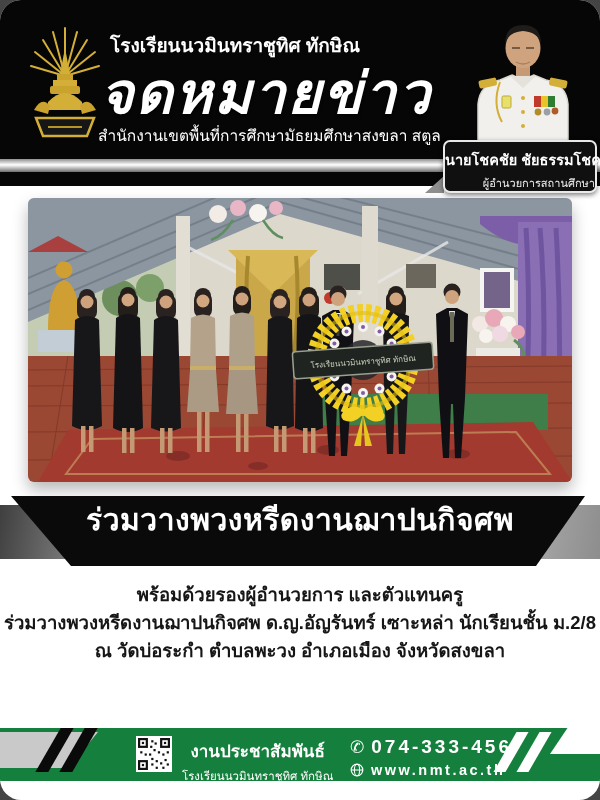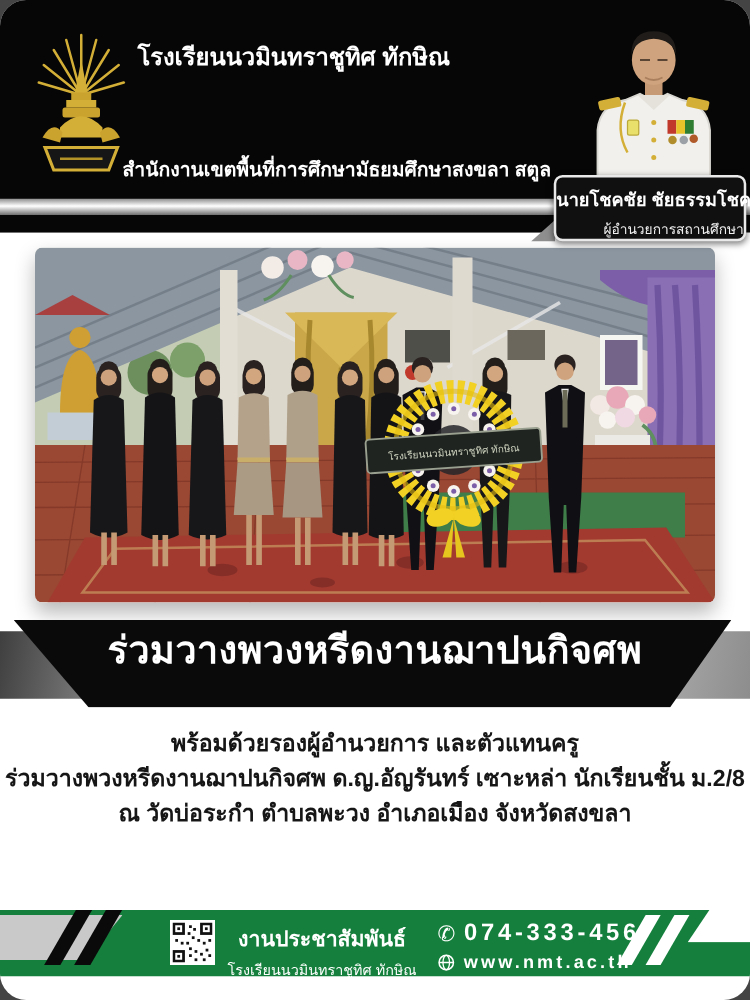--- a/index.html
+++ b/index.html
@@ -9,21 +9,21 @@
   }
   
   .header-black{position:absolute;top:0;left:0;width:600px;height:186px;background:#060606;}
   .divider-stripe{position:absolute;top:159px;left:0;width:600px;height:13px;
     background:linear-gradient(180deg,#8f8f8f 0%,#ffffff 45%,#6e6e6e 100%);}
   .header-foot{position:absolute;top:172px;left:0;width:452px;height:14px;background:#060606;
     clip-path:polygon(0 0,100% 0,calc(100% - 16px) 100%,0 100%);}
   .school-name{position:absolute;top:30px;left:110px;font-size:19px;font-weight:bold;color:#fff;white-space:nowrap;}
   .newsletter-title{position:absolute;top:48px;left:100px;font-size:57px;font-weight:800;font-style:italic;
     color:#fff;letter-spacing:2px;white-space:nowrap;text-shadow:0 2px 3px rgba(0,0,0,.6);}
-  .subtitle{position:absolute;top:123px;left:98px;font-size:15.5px;font-weight:bold;color:#fff;white-space:nowrap;}
+  .subtitle{position:absolute;top:123px;left:98px;font-size:15.5px;font-weight:normal;color:#fff;white-space:nowrap;}
   .logo{position:absolute;top:20px;left:24px;width:82px;height:136px;}
   .portrait{position:absolute;top:4px;left:450px;width:146px;height:142px;}
   .name-plate{position:absolute;top:140px;left:443px;width:154px;height:53px;background:#101010;
     border:2px solid #e9e9e9;border-radius:7px;box-sizing:border-box;color:#fff;text-align:right;
     padding-top:6px;z-index:6;box-shadow:0 2px 5px rgba(0,0,0,.5);}
   .plate-name{font-size:14.5px;font-weight:bold;white-space:nowrap;}
   .plate-title{font-size:11px;margin-top:3px;color:#f0f0f0;white-space:nowrap;}
   .plate-tail{position:absolute;top:176px;left:425px;width:0;height:0;z-index:5;
     border-top:17px solid transparent;border-right:19px solid #8e8e8e;}
   
@@ -89,20 +89,21 @@
       <rect x="26" y="66" width="30" height="8" rx="2" fill="#caa22e"></rect>
       <path d="M24,82 Q41,64 58,82 L58,90 L24,90 Z" fill="#d4af37"></path>
       <path d="M10,90 Q18,76 26,86 L24,94 Z" fill="#caa22e"></path>
       <path d="M72,90 Q64,76 56,86 L58,94 Z" fill="#caa22e"></path>
       <polygon points="12,98 70,98 63,116 19,116" fill="#161616" stroke="#d4af37" stroke-width="2.5"></polygon>
       <line x1="24" y1="107" x2="58" y2="107" stroke="#b59427" stroke-width="2"></line>
     </svg>
   </div>
 
   <div class="school-name">โรงเรียนนวมินทราชูทิศ ทักษิณ</div>
+  <div class="newsletter-title">จดหมายข่าว</div>
   <div class="subtitle">สำนักงานเขตพื้นที่การศึกษามัธยมศึกษาสงขลา สตูล</div>
 
   <div class="portrait">
     <svg viewBox="0 0 146 142" width="146" height="142">
       <path d="M28,142 L28,100 Q30,80 50,76 L62,71 Q73,78 84,71 L96,76 Q116,80 118,100 L118,142 Z" fill="#f1f0ec" stroke="#d9d7d1" stroke-width="1.5"></path>
       <rect x="66" y="58" width="14" height="15" fill="#c59a74"></rect>
       <polygon points="60,72 86,72 73,84" fill="#e4e2db"></polygon>
       <ellipse cx="73" cy="44" rx="17.5" ry="20" fill="#cfa37d"></ellipse>
       <path d="M55,40 Q55,21 73,21 Q91,21 91,40 Q88,28 73,27 Q58,28 55,40 Z" fill="#1f1c19"></path>
       <path d="M62,44 h8 M76,44 h8" stroke="#5a4433" stroke-width="1.6"></path>

